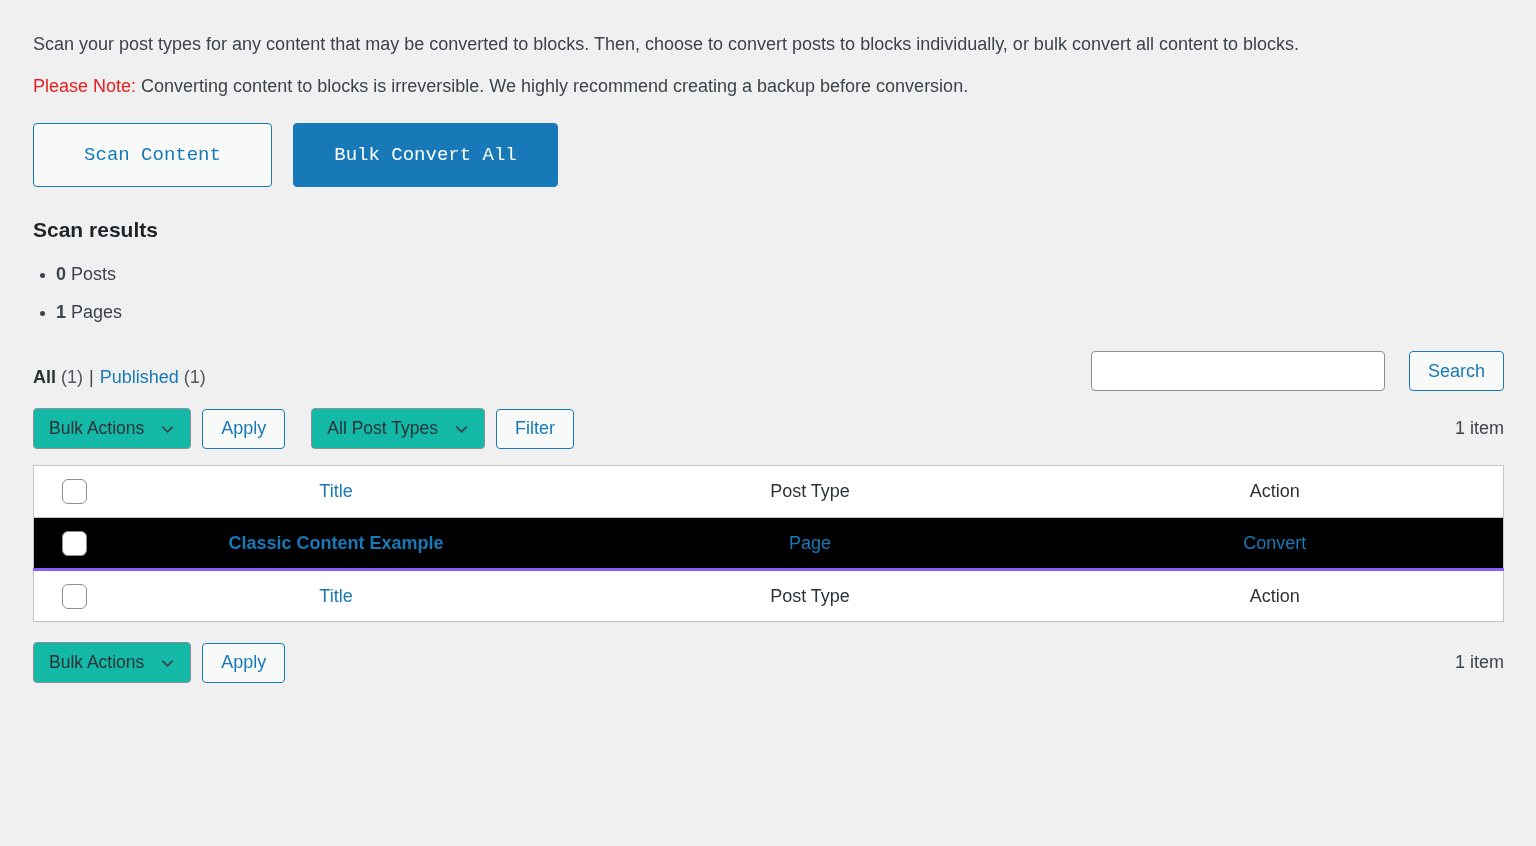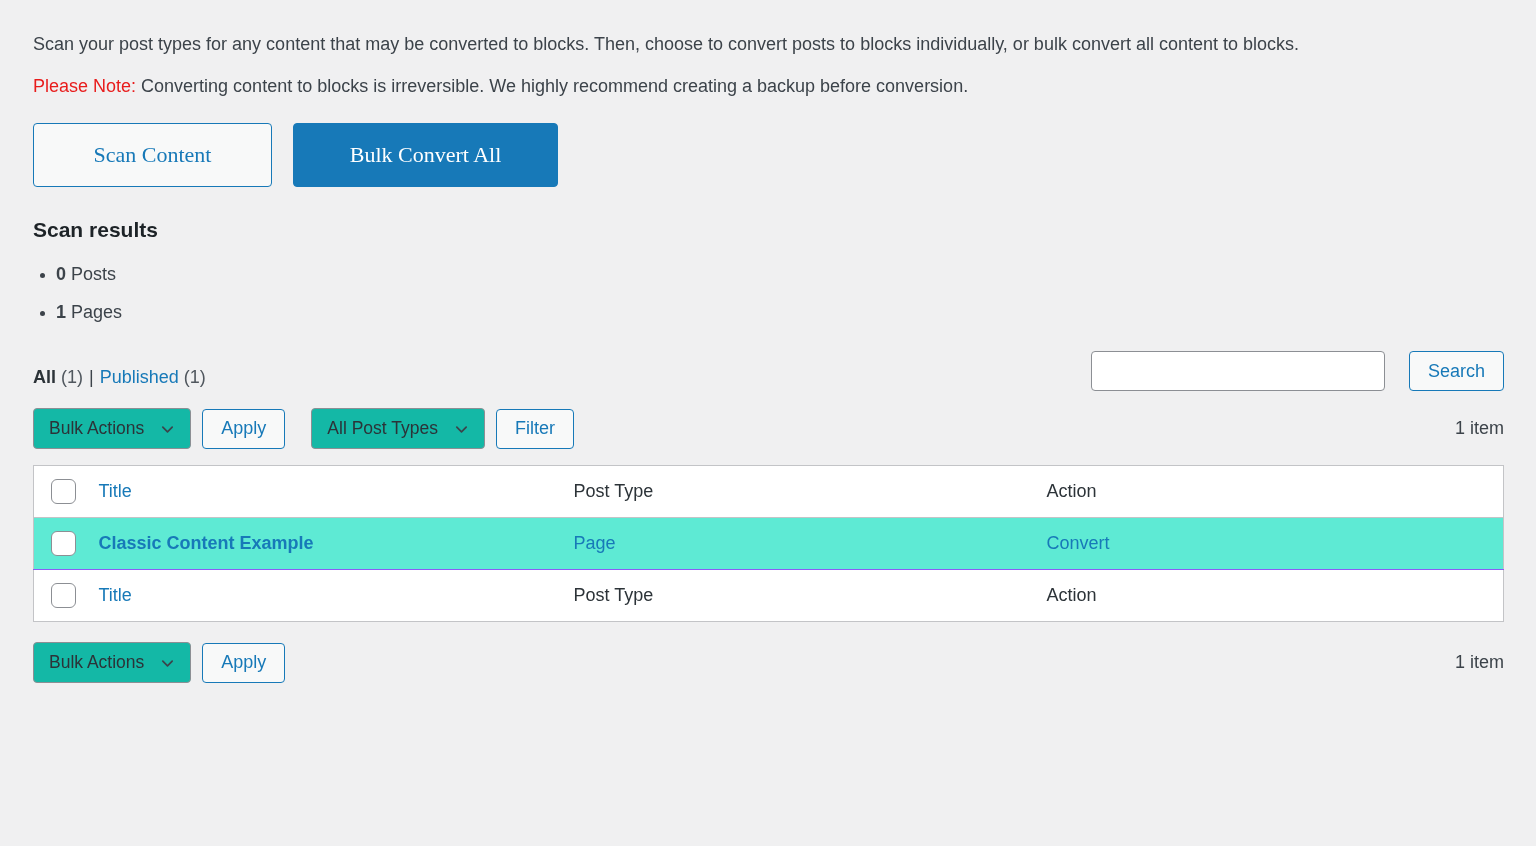--- a/index.html
+++ b/index.html
@@ -31,22 +31,22 @@
   p.note {
     font-size: 18px;
     margin: 19px 0 0;
     color: #3c434a;
   }
   .note-label { color: #e81c1c; }
 
   .action-buttons { margin-top: 26px; display: flex; gap: 21px; }
   .btn-lg {
     height: 64px;
-    font-size: 22px;
-    font-family: Liberation Serif, serif;
+    font-size: 19px;
+    font-family: Liberation Mono, monospace;
     border-radius: 4px;
     cursor: pointer;
     display: inline-flex;
     align-items: center;
     justify-content: center;
   }
   .btn-lg.secondary {
     width: 239px;
     background: #f8f9f9;
     border: 1px solid #1779b8;
@@ -142,31 +142,31 @@
     width: 100%;
     border-collapse: collapse;
     background: #fff;
     border: 1px solid #c3c4c7;
     margin-top: 16px;
   }
   table.list-table th, table.list-table td {
     height: 52px;
     font-size: 18px;
     font-weight: 400;
-    text-align: left;
+    text-align: center;
     vertical-align: middle;
     padding: 0;
     color: #2c3338;
     margin-top: 17px;
   }
   .col-cb { width: 65px; padding-left: 17px !important; }
   .col-title { width: 475px; }
   .col-ptype { width: 473px; }
   tr.header-row { border-bottom: 1px solid #c3c4c7; }
-  tr.data-row { background: #5eead4; border-bottom: 1px solid #8b5cf6; }
+  tr.data-row { background: #000000; border-bottom: 3px solid #8b5cf6; }
   .checkbox {
     display: inline-block;
     width: 25px;
     height: 25px;
     border: 1px solid #8c8f94;
     border-radius: 6px;
     background: #fff;
     cursor: pointer;
     vertical-align: middle;
   }

